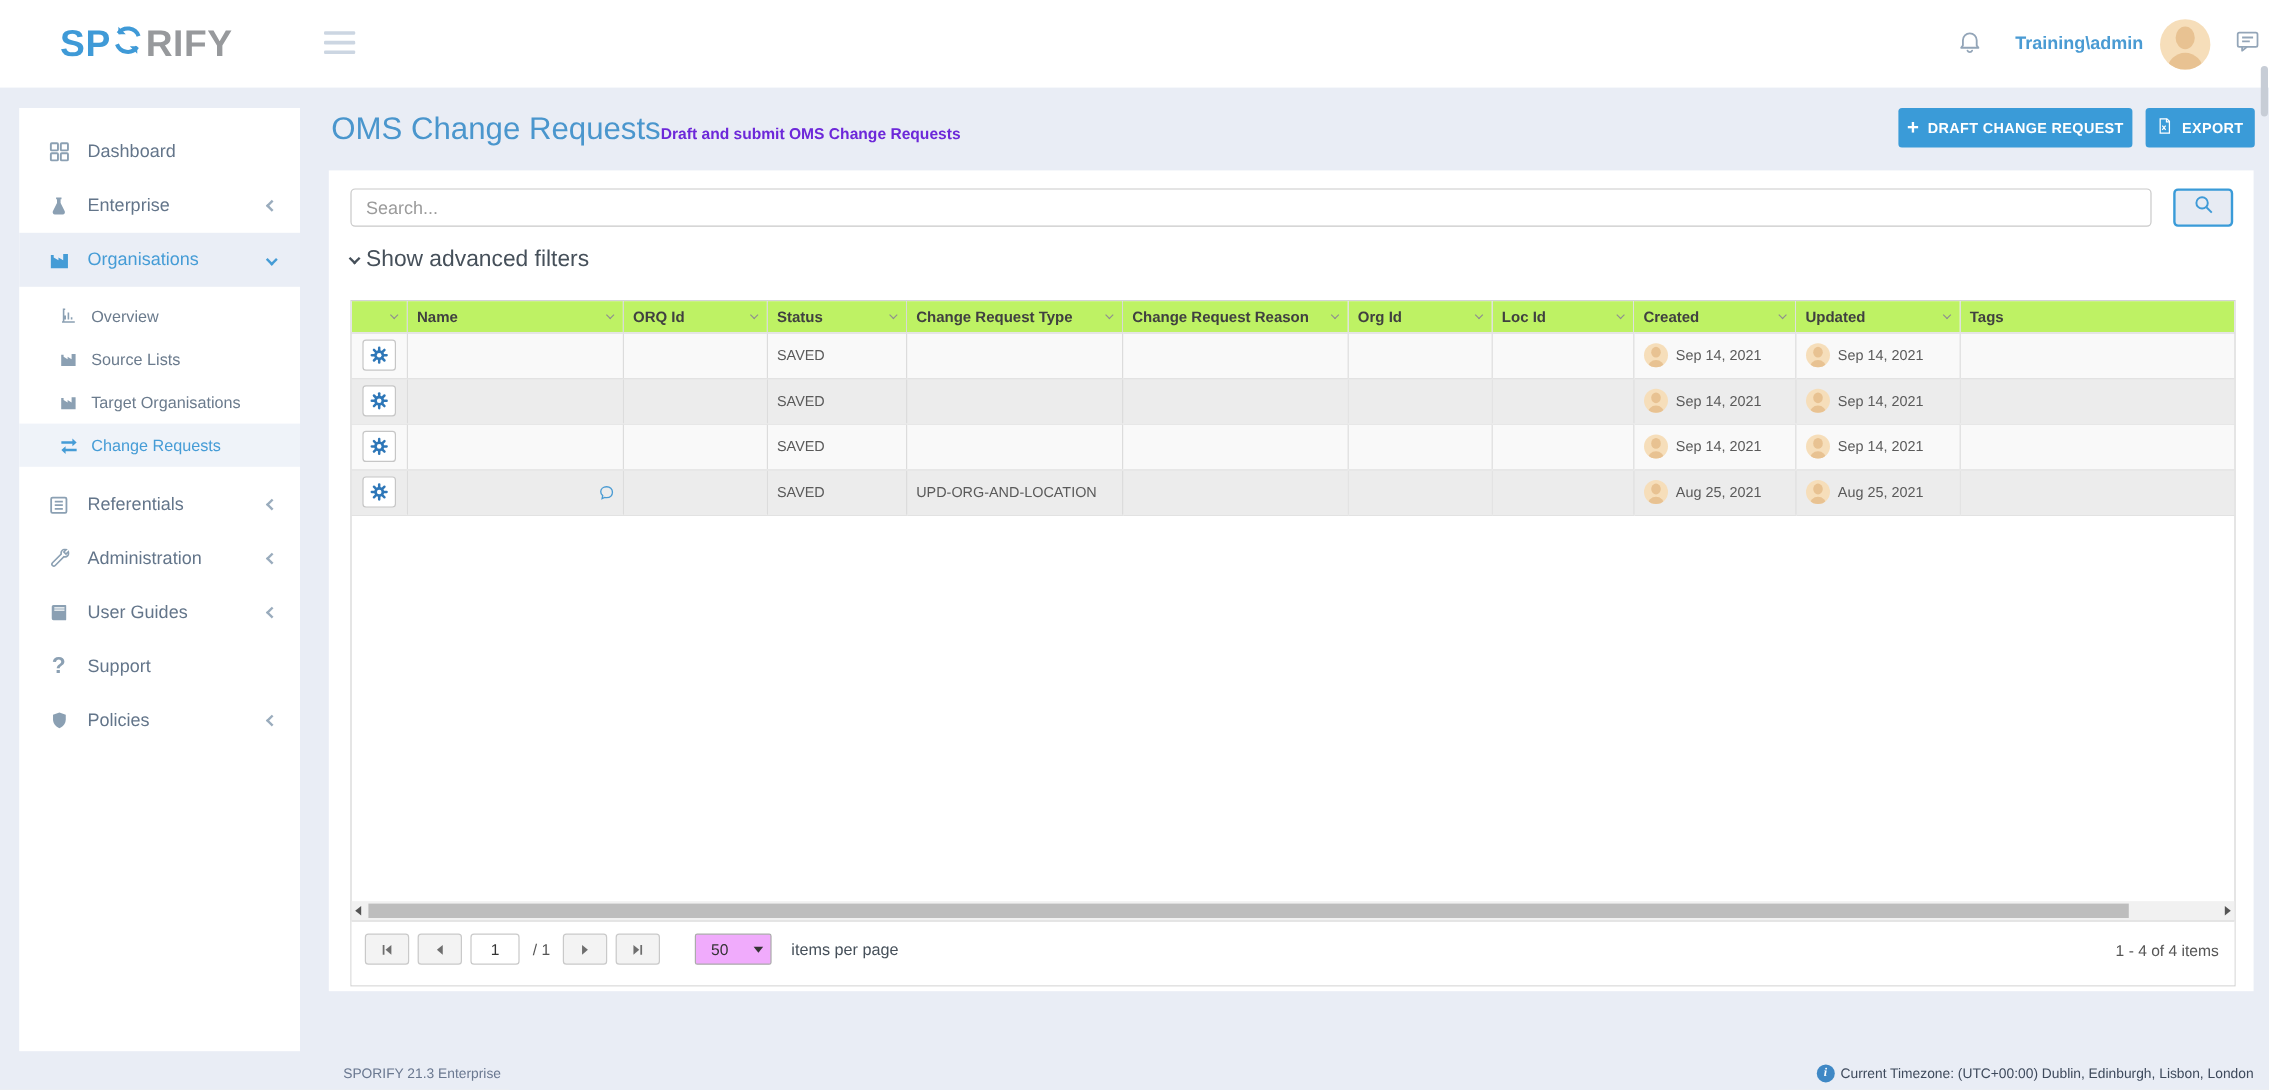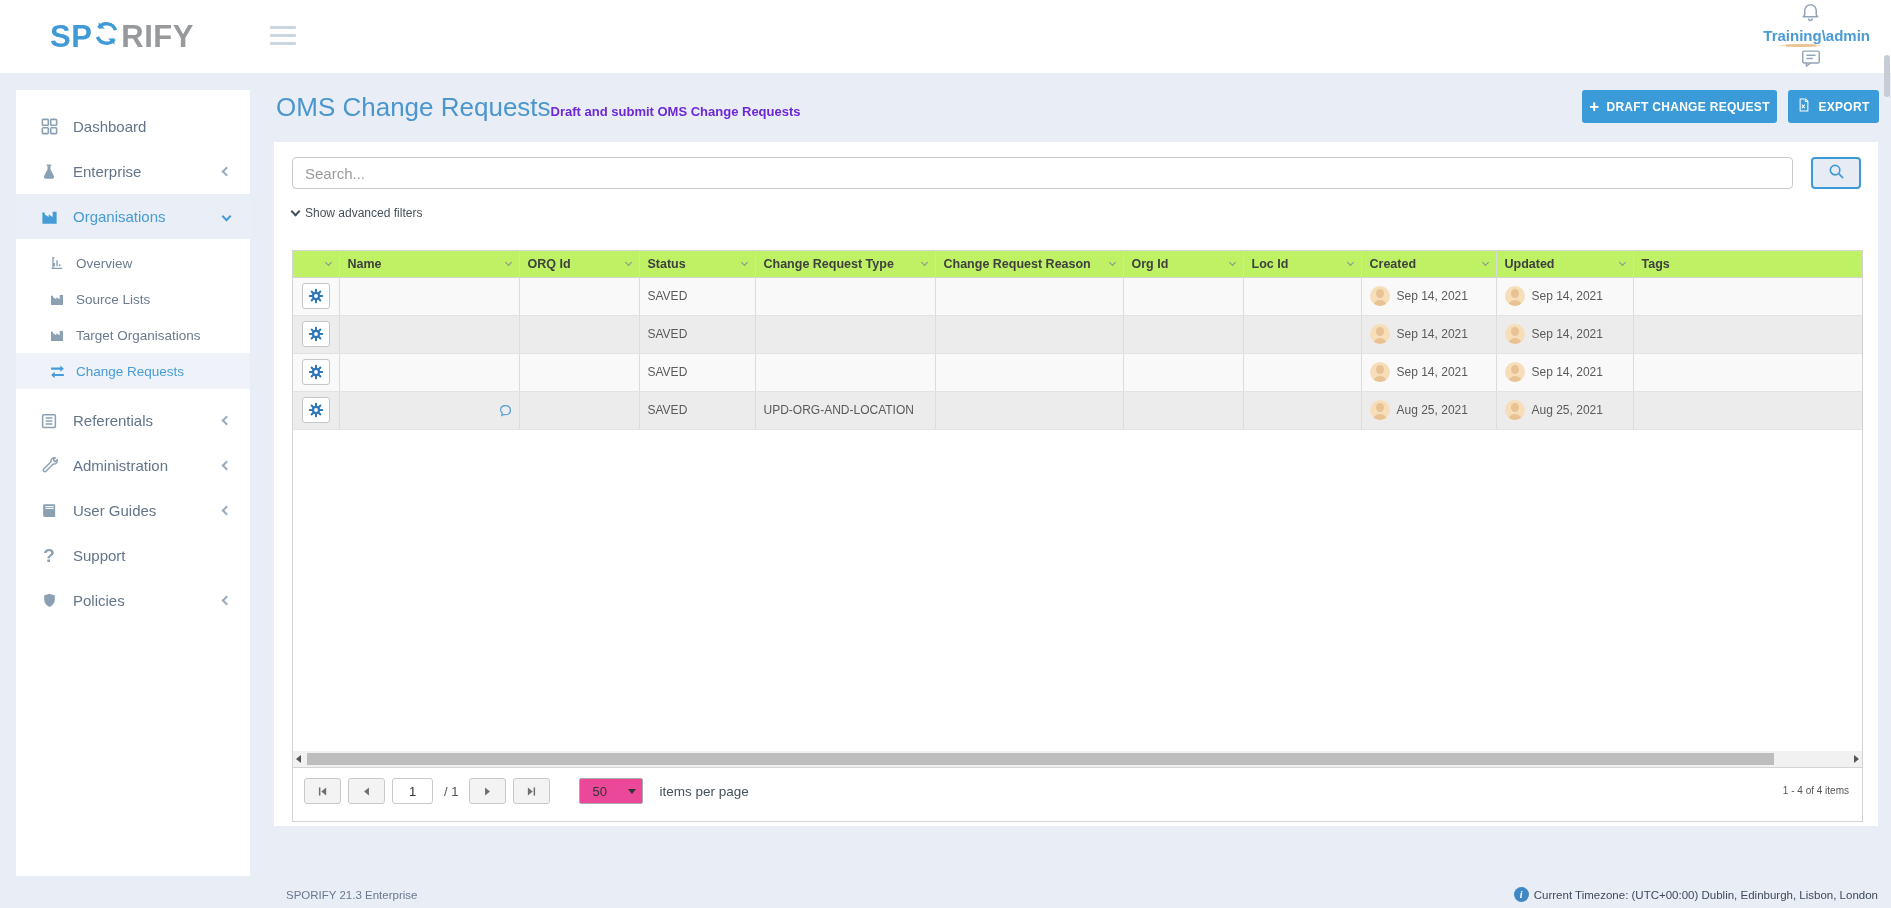--- a/index.html
+++ b/index.html
@@ -7,21 +7,21 @@
   .stage { position:relative; width:1891px; height:908px; background:#e9edf5; overflow:hidden; }
 
   
   .hdr { position:absolute; left:0; top:0; width:1891px; height:73px; background:#fff; }
   .logo { position:absolute; left:50px; top:0; height:73px; display:flex; align-items:center; font-weight:bold; font-size:31px; letter-spacing:.5px; }
   .logo .lg-sp { color:#3f9ad7; }
   .logo .lg-rify { color:#97999c; }
   .logo svg { margin:0 1px; }
   .burger { position:absolute; left:270px; top:26px; width:26px; cursor:pointer; }
   .burger i { display:block; height:3px; background:#ccd6e2; margin-bottom:5px; border-radius:1px; }
-  .hright { position:absolute; right:7px; top:0; height:73px; display:flex; align-items:center;flex-direction:column; }
+  .hright { position:absolute; right:7px; top:0; height:73px; display:flex; align-items:center; }
   .uname { color:#4a9bd3; font-size:15px; font-weight:bold; margin:0 14px 0 26px; cursor:pointer; }
   .av { display:inline-block; border-radius:50%; background:#f6deba; position:relative; overflow:hidden; }
   .av::before { content:""; position:absolute; left:50%; transform:translateX(-50%); border-radius:50%; background:#e8c292; }
   .av::after  { content:""; position:absolute; left:50%; transform:translateX(-50%); border-radius:50%; background:#e8c292; }
   .av-big { width:42px; height:42px; margin-right:20px; }
   .av-big::before { width:16px; height:19px; top:6px; }
   .av-big::after  { width:30px; height:30px; bottom:-16px; }
   .av-sm { width:20px; height:20px; margin-right:7px; flex:0 0 20px; }
   .av-sm::before { width:8px; height:9px; top:3px; }
   .av-sm::after  { width:14px; height:14px; bottom:-8px; }
@@ -54,21 +54,21 @@
   .btn-export { left:1788px; width:91px; }
   .plus { font-size:17px; font-weight:bold; line-height:1; }
 
   
   .card { position:absolute; left:274px; top:142px; width:1604px; height:684px; background:#fff; }
   .search-input { position:absolute; left:18px; top:15px; width:1501px; height:32px; border:1px solid #c9c9c9; border-radius:4px;
                   padding:0 12px; font-size:15px; color:#444; font-family:"Liberation Sans", sans-serif; }
   .search-input::placeholder { color:#9b9b9b; }
   .search-btn { position:absolute; left:1537px; top:15px; width:50px; height:32px; background:#e7ebf3; border:2px solid #3a9bd8;
                 border-radius:4px; display:flex; align-items:center; justify-content:center; cursor:pointer; }
-  .adv { position:absolute; left:18px; top:64px; display:flex; align-items:center; gap:6px; font-size:12px; color:#46505a; cursor:pointer; }
+  .adv { position:absolute; left:18px; top:64px; display:flex; align-items:center; gap:6px; font-size:19px; color:#46505a; cursor:pointer; }
   .adv .achev { width:7px; height:7px; border-left:2px solid #46505a; border-bottom:2px solid #46505a; transform:rotate(-45deg); margin-top:-4px; }
 
   
   .grid { position:absolute; left:18px; top:108px; width:1571px; height:572px; border:1px solid #d4d4d4; background:#fff; }
   table.tbl { border-collapse:collapse; table-layout:fixed; width:1569px; }
   .tbl th { height:26px; background:#bef264; border-bottom:1px solid #d4d4d4; border-left:1px solid #d8d8d8;
             font-size:12.5px; color:#404040; text-align:left; padding:0 8px; position:relative; font-weight:bold; }
   .tbl th:first-child { border-left:none; }
   .tbl td { height:38px; border-left:1px solid #dcdcdc; border-bottom:1px solid #e2e2e2; padding:0 8px;
             font-size:12px; color:#5a5a5a; overflow:hidden; white-space:nowrap; }
@@ -91,25 +91,25 @@
 
   
   .pager { position:absolute; left:0; bottom:0; width:1569px; height:54px; border-top:1px solid #d4d4d4; background:#fff; }
   .pg-left { position:absolute; left:11px; top:10px; display:flex; align-items:center; gap:7px; }
   .pbtn { width:37px; height:26px; background:#f3f3f3; border:1px solid #c9c9c9; border-radius:3px; display:flex; align-items:center;
           justify-content:center; cursor:pointer; }
   .pinput { width:41px; height:26px; border:1px solid #c9c9c9; border-radius:3px; text-align:center; font-size:13px; color:#333;
             font-family:"Liberation Sans", sans-serif; }
   .pof { font-size:13px; color:#555; margin:0 4px; }
   .selwrap { position:relative; margin-left:22px; }
-  .psel { appearance:none; -webkit-appearance:none; width:64px; height:26px; border:1px solid #ababab; border-radius:2px; background:#ec4899;
+  .psel { appearance:none; -webkit-appearance:none; width:64px; height:26px; border:1px solid #ababab; border-radius:2px; background:#f0abfc;
           font-size:13px; color:#333; padding:0 20px 0 12px; font-family:"Liberation Sans", sans-serif; }
   .selcaret { position:absolute; right:7px; top:11px; width:0; height:0; border-left:4px solid transparent; border-right:4px solid transparent; border-top:5px solid #333; pointer-events:none; }
   .ipp { font-size:13.5px; color:#46505a; margin-left:9px; }
-  .psummary { position:absolute; right:13px; top:17px; font-size:10px; color:#555; }
+  .psummary { position:absolute; right:13px; top:17px; font-size:13px; color:#555; }
 
   
   .f-left { position:absolute; left:286px; bottom:7px; font-size:11.5px; color:#6a7890; }
   .f-right { position:absolute; right:13px; bottom:6px; display:flex; align-items:center; gap:5px; font-size:11.5px; color:#3e4a5c; }
   .info-i { width:15px; height:15px; border-radius:50%; background:#3f88c5; color:#fff; font-size:10px; font-weight:bold;
             display:flex; align-items:center; justify-content:center; font-family:"Liberation Serif", serif; font-style:italic; }
 </style>
 </head>
 <body>
 

